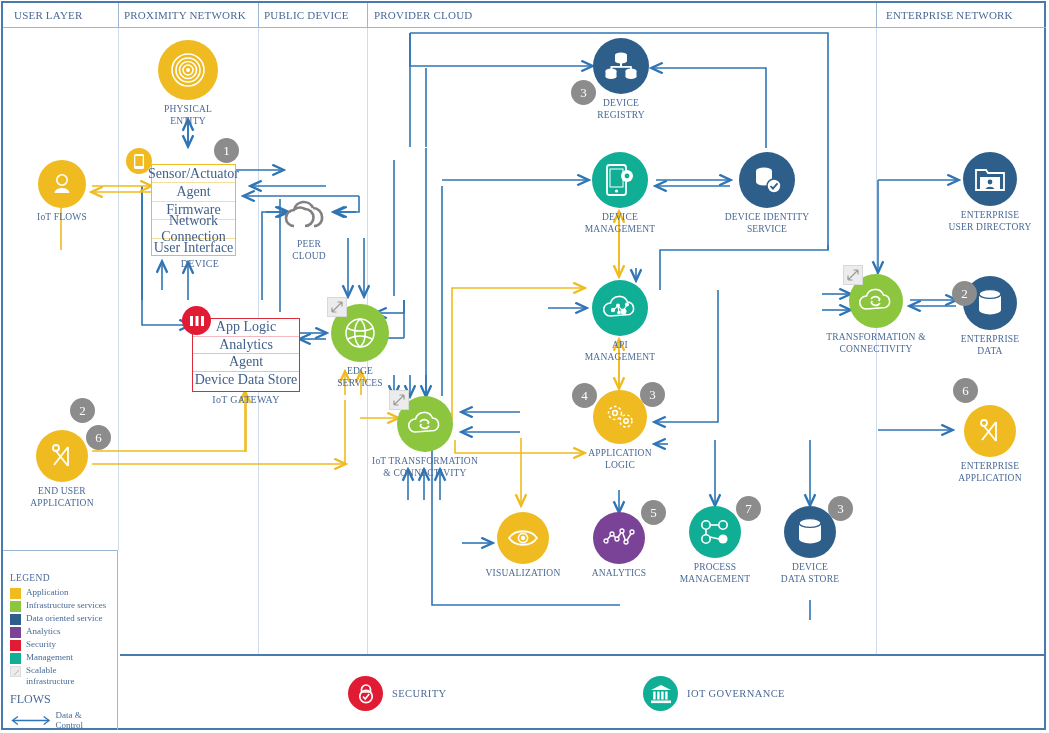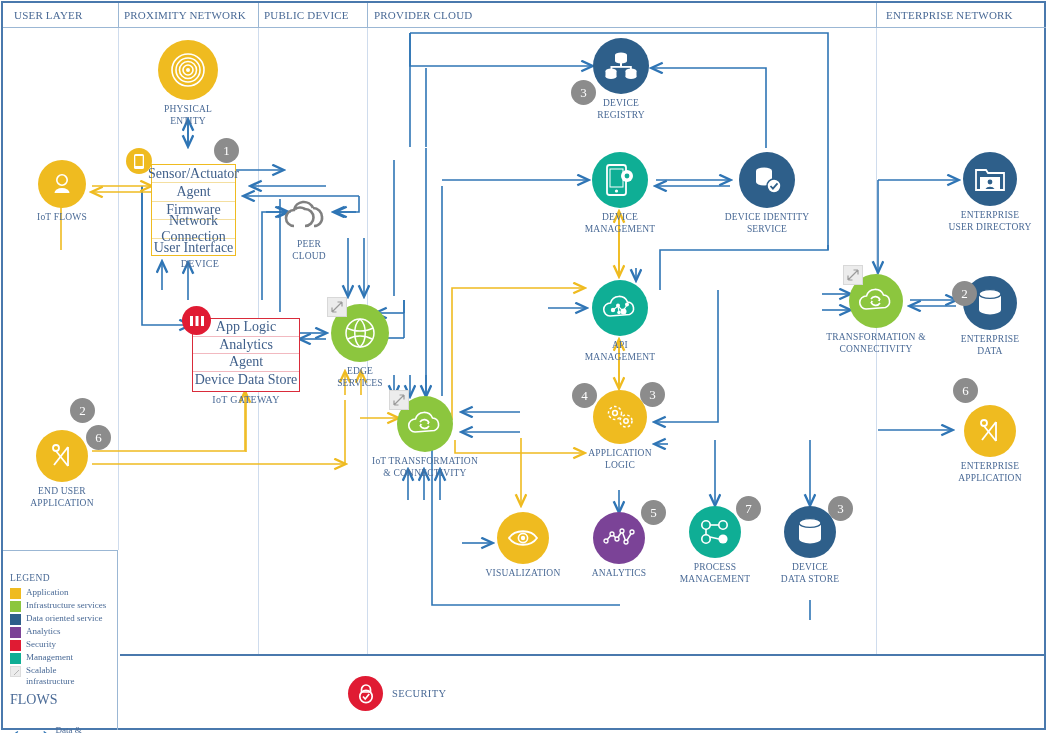--- a/index.html
+++ b/index.html
@@ -16,21 +16,21 @@
 
   
   .lane{position:absolute;width:1px;background:#cfdced;}
 
   
   .legend{position:absolute;left:3px;top:550px;width:115px;height:180px;border-top:1px solid #9bb7d4;border-right:1px solid #9bb7d4;box-sizing:border-box;padding:6px 6px 0 7px;}
   .legend h4{margin:16px 0 4px 0;font-size:9.5px;font-weight:normal;color:#4a6a96;letter-spacing:.3px;}
   .lg-row{display:flex;align-items:flex-start;margin-bottom:1px;}
   .lg-sw{width:11px;height:11px;margin-right:5px;flex:0 0 auto;margin-top:1px;}
   .lg-tx{font-size:9px;color:#4a6a96;line-height:11px;}
-  .flows-t{margin:5px 0 17px 0;font-size:14px;color:#4a6a96;}
+  .flows-t{margin:5px 0 3px 0;font-size:12px;color:#4a6a96;}
   .fl-row{display:flex;align-items:center;margin-bottom:3px;}
   .fl-tx{font-size:9px;color:#4a6a96;margin-left:4px;}
 
   
   .botbar{position:absolute;left:120px;top:654px;width:926px;height:76px;border-top:2px solid #4a79ad;box-sizing:border-box;}
   .bb-item{position:absolute;display:flex;align-items:center;}
   .bb-lbl{font-size:10.5px;color:#4a6a96;margin-left:9px;letter-spacing:.4px;}
 
   
   .node{position:absolute;display:flex;flex-direction:column;align-items:center;}
@@ -691,14 +691,29 @@
   <div class="bb-item" style="left:348px;top:676px;">
     <div class="circ" style="width:35px;height:35px;background:#e01b33;">
       <svg width="20" height="22" viewBox="0 0 20 22">
           <path d="M10,2 a4.5,4.5 0 0 1 4.5,4.5 L14.5,9 L5.5,9 L5.5,6.5 A4.5,4.5 0 0 1 10,2 z" fill="none" stroke="#fff" stroke-width="1.7"></path>
           <circle cx="10" cy="13.5" r="6.2" fill="none" stroke="#fff" stroke-width="1.7"></circle>
           <path d="M7,13.5 L9.2,16 L13.2,11" fill="none" stroke="#fff" stroke-width="1.7"></path>
         </svg>
     </div>
     <span class="bb-lbl">SECURITY</span>
   </div>
+  <div class="bb-item" style="left:643px;top:676px;">
+    <div class="circ" style="width:35px;height:35px;background:#0fae95;">
+      <svg width="22" height="20" viewBox="0 0 22 20">
+          <g fill="#fff">
+            <path d="M11,1 L21,6 L1,6 z"></path>
+            <rect x="1" y="16.5" width="20" height="2.6"></rect>
+            <rect x="3.2" y="7.5" width="2.4" height="8"></rect>
+            <rect x="7.2" y="7.5" width="2.4" height="8"></rect>
+            <rect x="11.2" y="7.5" width="2.4" height="8"></rect>
+            <rect x="15.2" y="7.5" width="2.4" height="8"></rect>
+          </g>
+        </svg>
+    </div>
+    <span class="bb-lbl">IOT GOVERNANCE</span>
+  </div>
 
 </div>
 
 </body></html>

